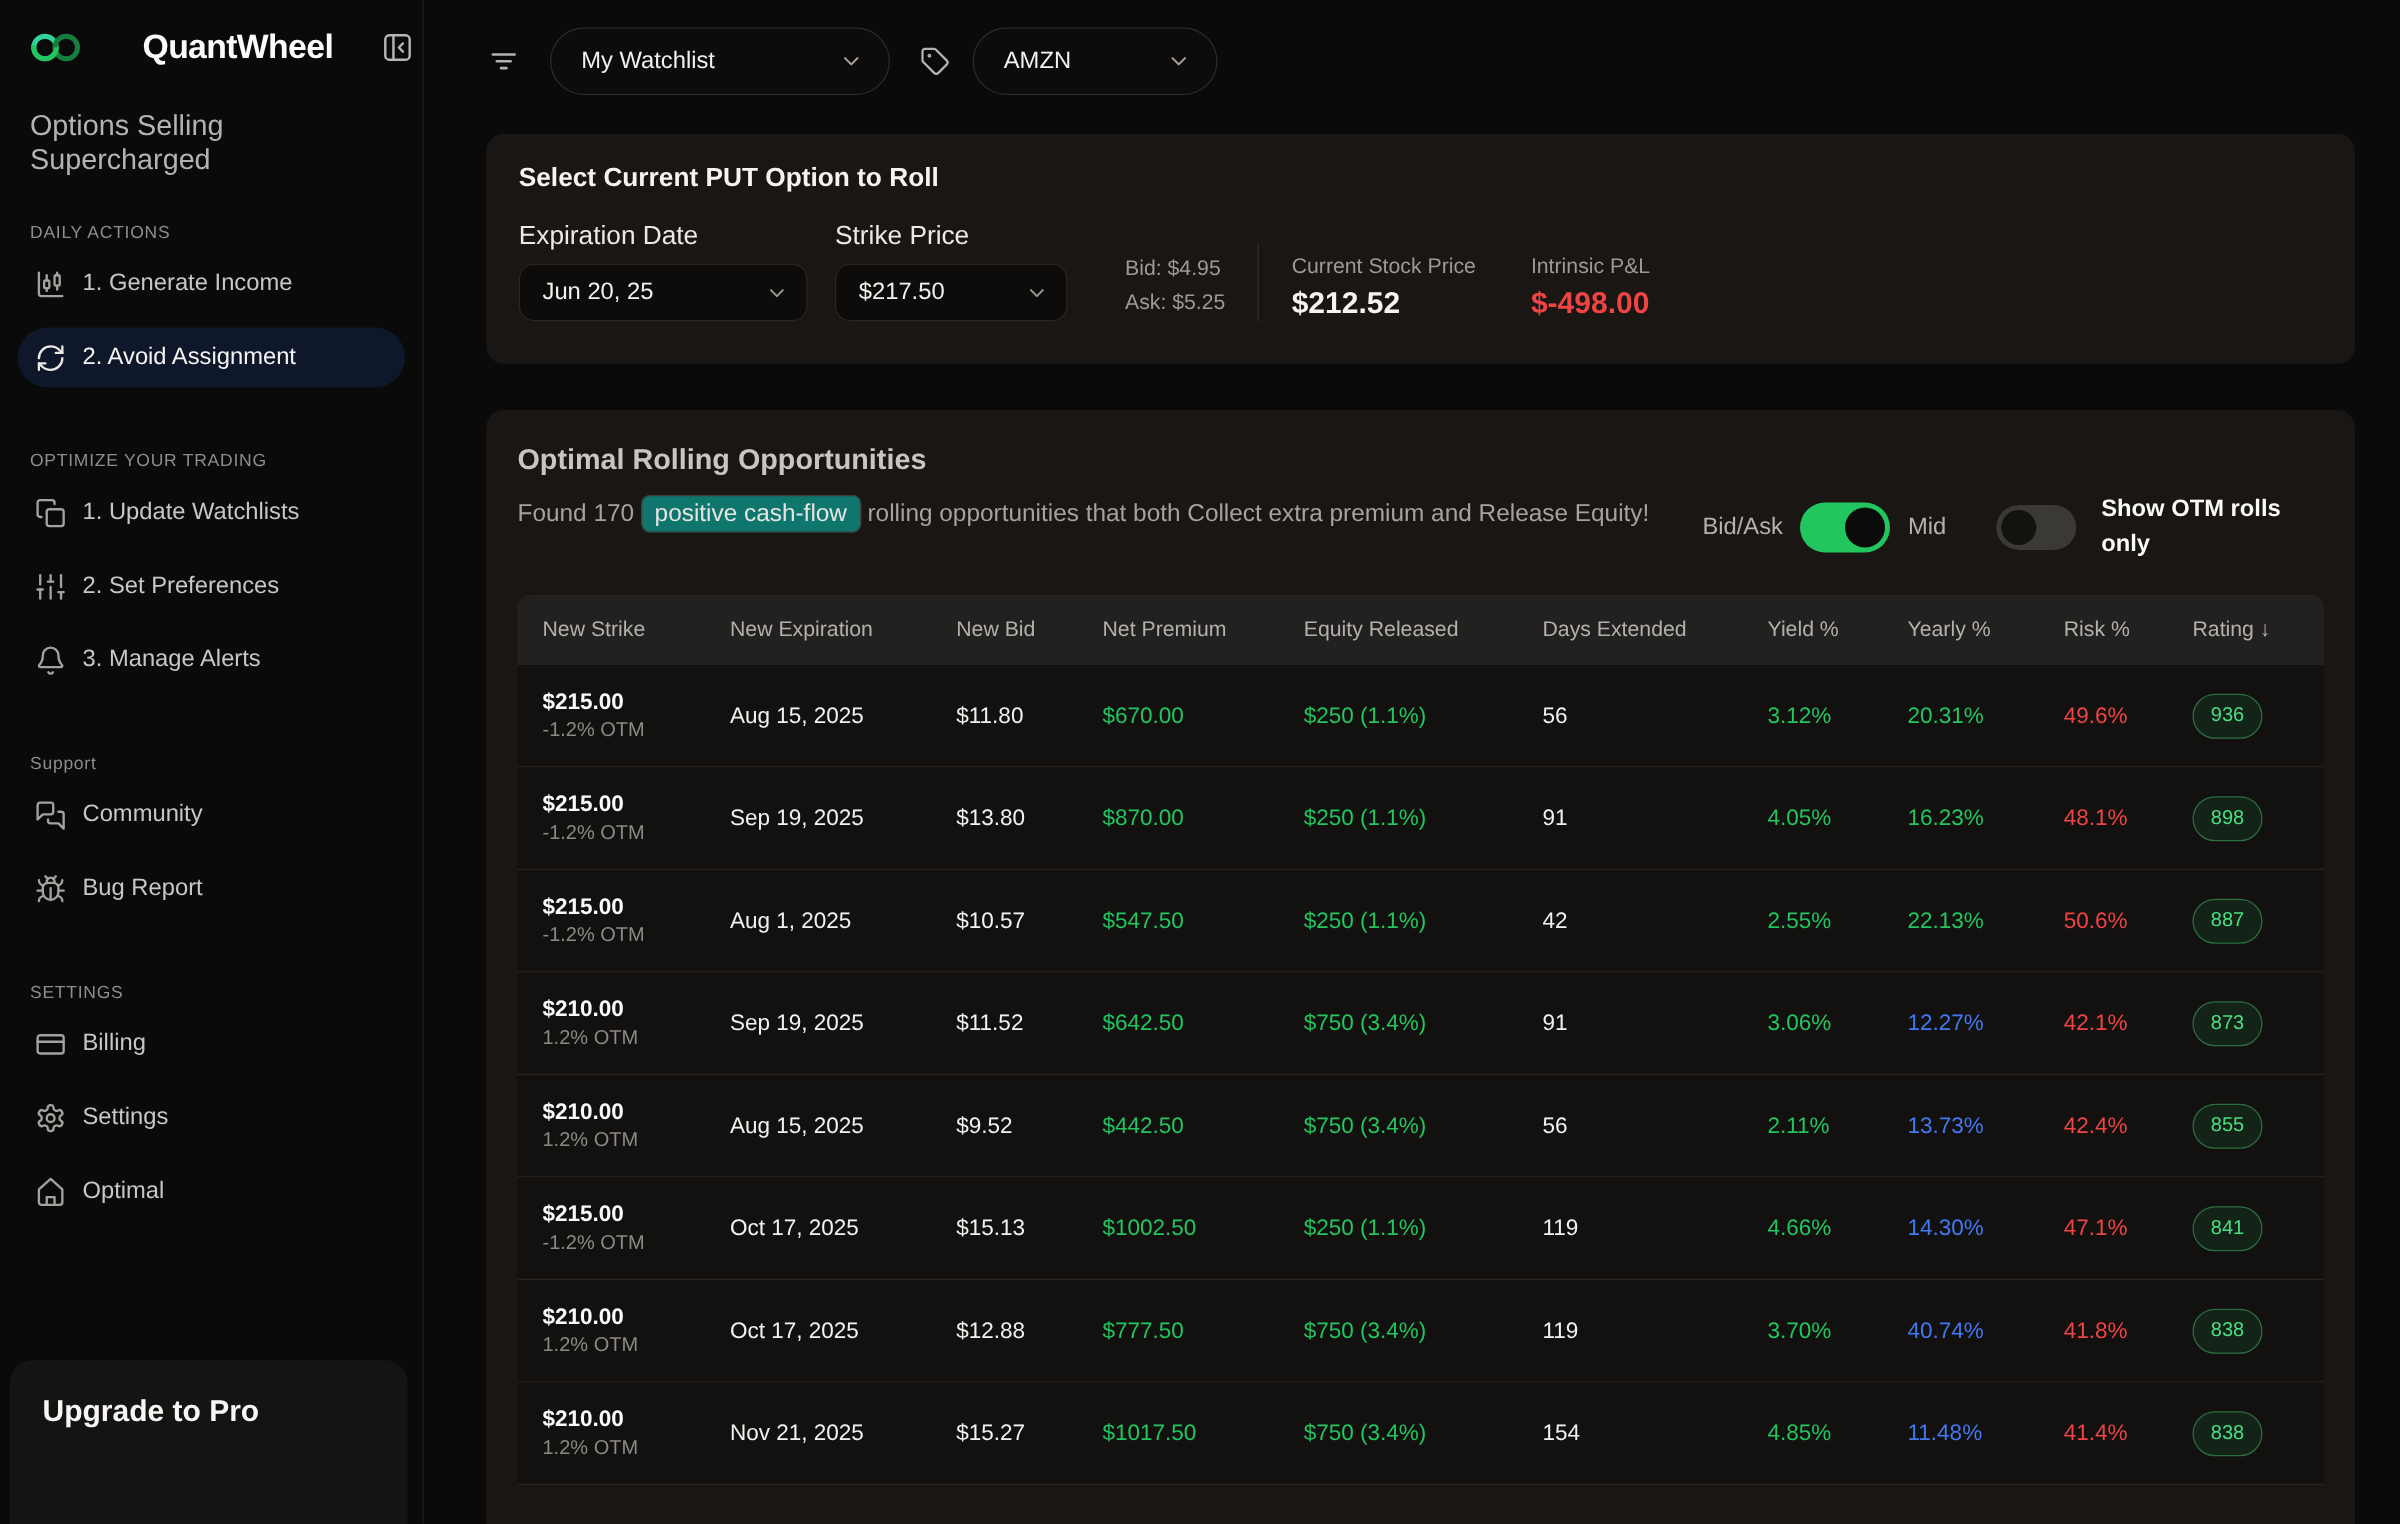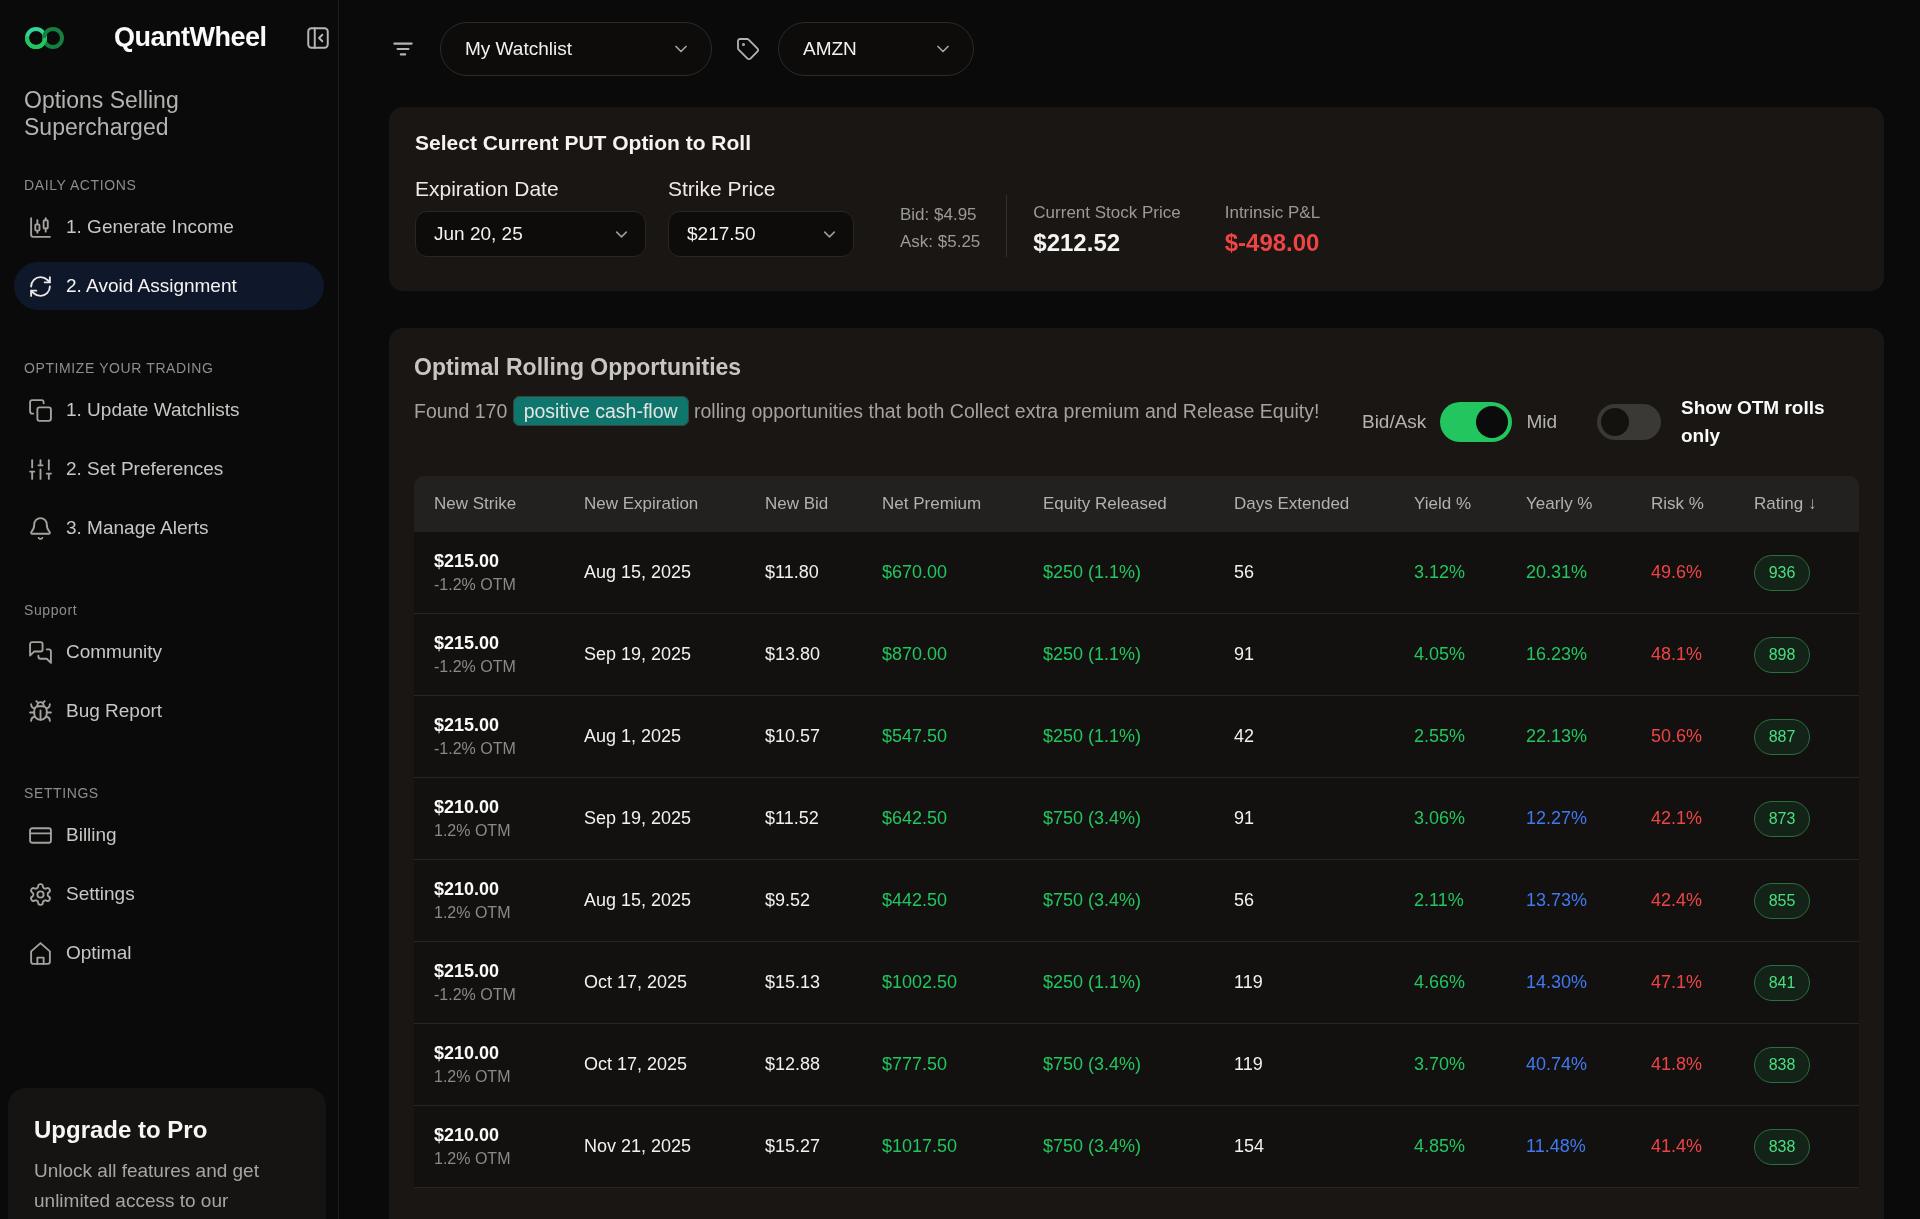--- a/index.html
+++ b/index.html
@@ -244,21 +244,20 @@
           <path d="m3 10 9-8 9 8v10a2 2 0 0 1-2 2H5a2 2 0 0 1-2-2z"></path>
             <path d="M9 22v-6h6v6"></path>
         </svg>
       </span>
       <span class="nlabel">Optimal</span>
     </div>
   </div>
 
   <div class="upgrade">
     <h3>Upgrade to Pro</h3>
-    <p>Unlock all features and get unlimited access to our</p>
   </div>
 </aside>
 
 <main class="main">
 
   <div class="topbar">
     <span class="filter-icon">
       <svg width="26" height="26" viewBox="0 0 24 24" fill="none" stroke="currentColor" stroke-width="2" stroke-linecap="round">
         <line x1="4" y1="7" x2="20" y2="7"></line>
           <line x1="7" y1="12" x2="17" y2="12"></line>

